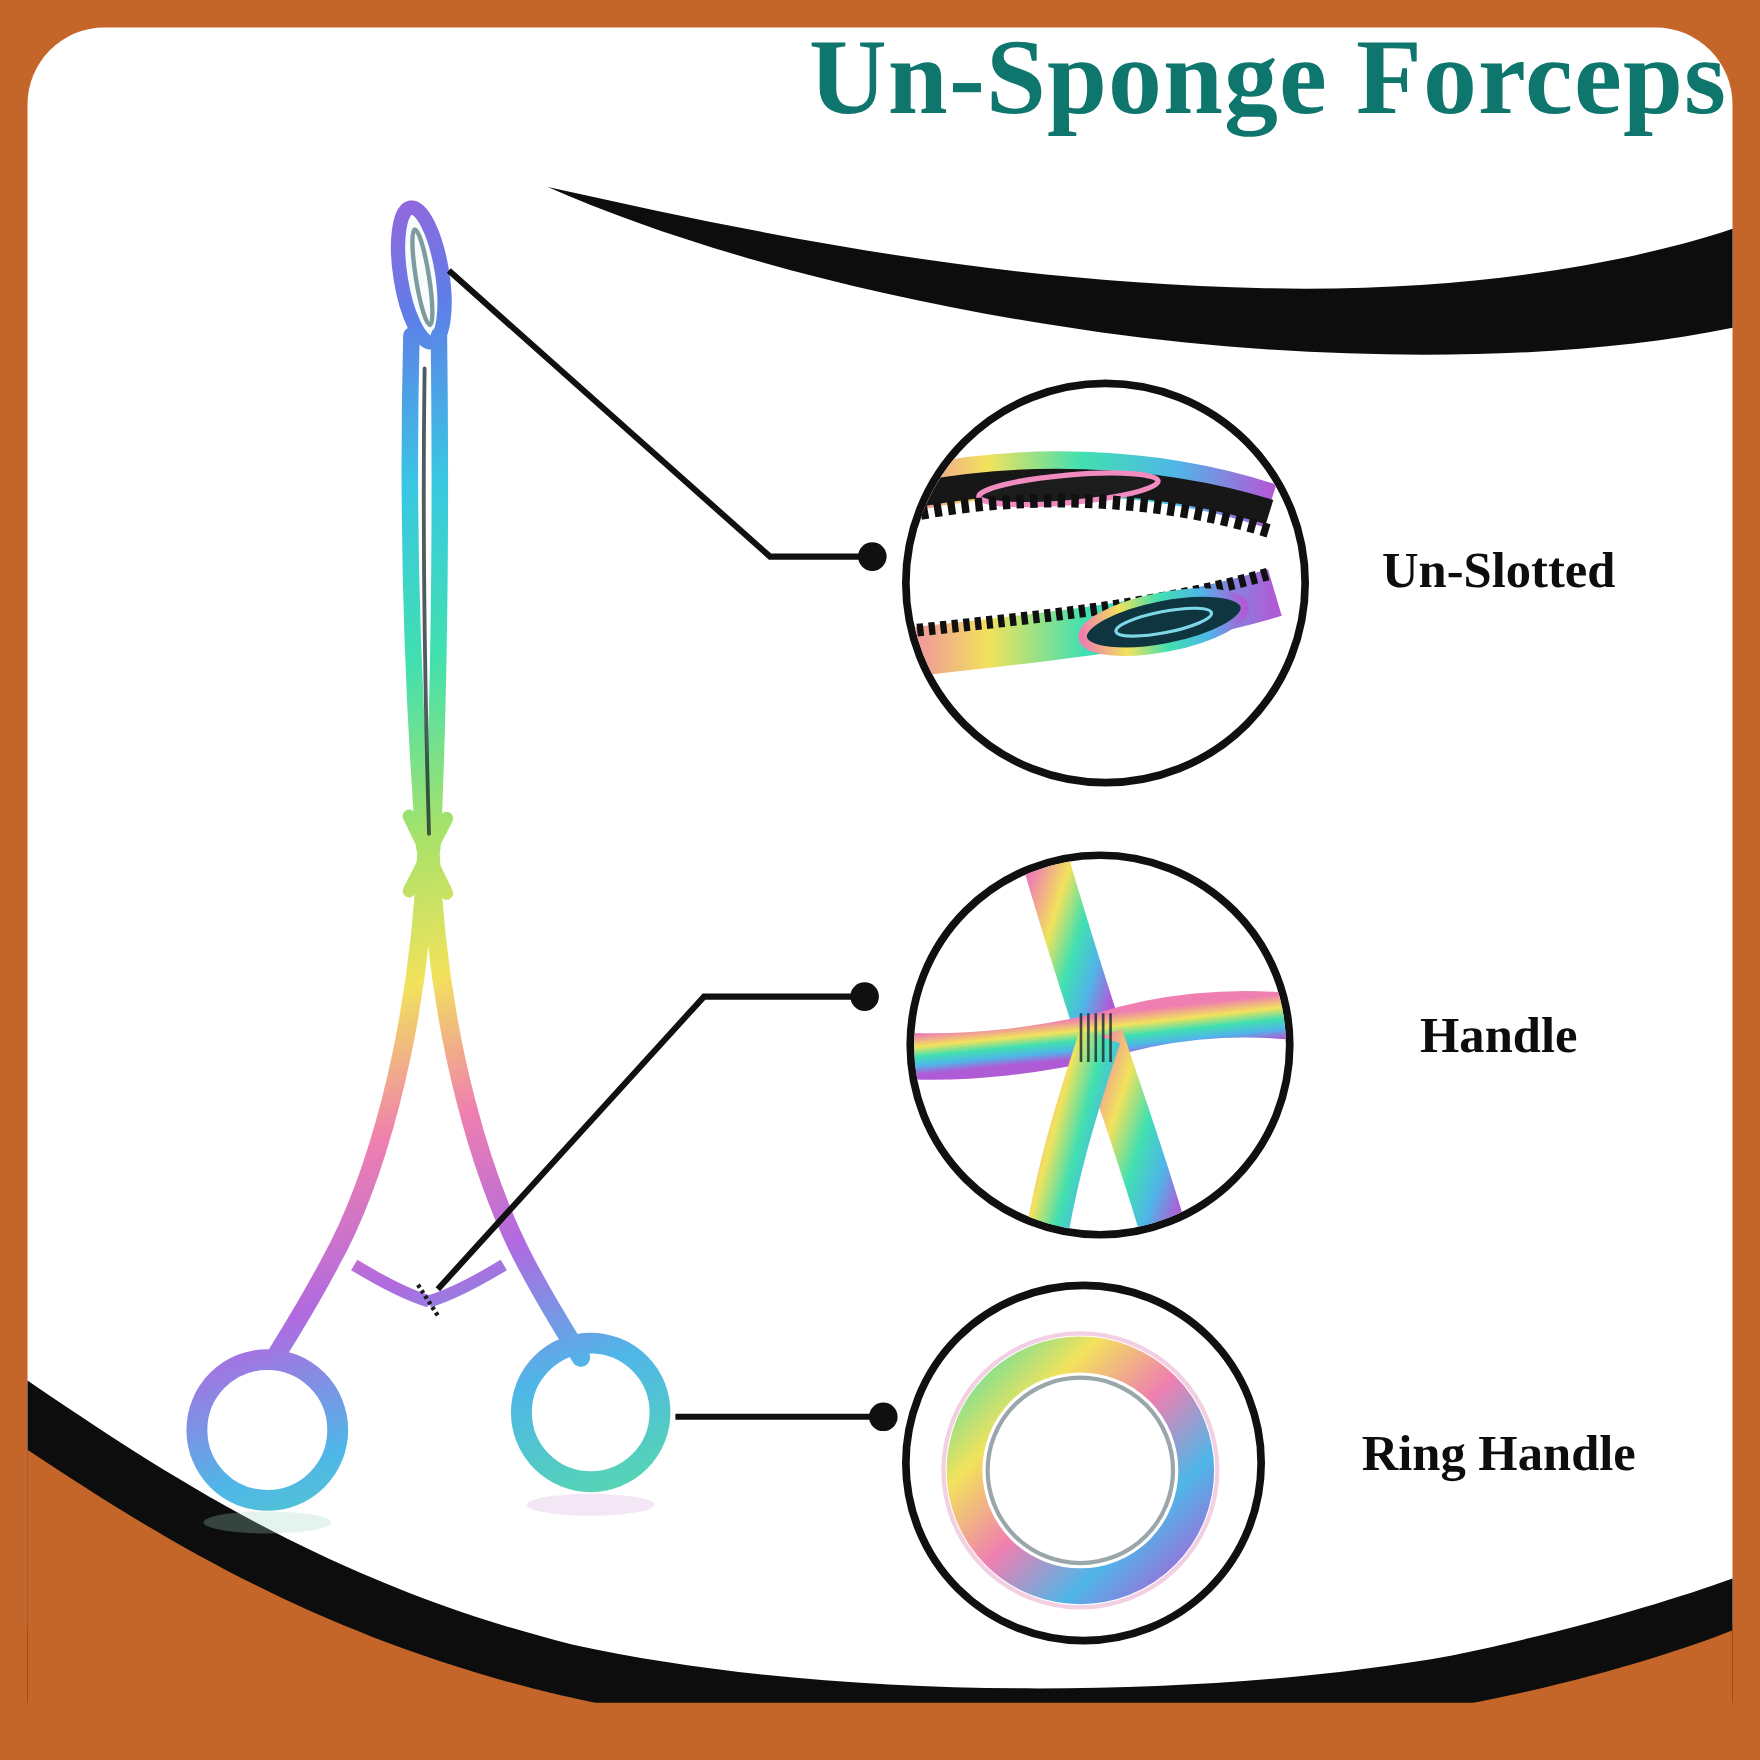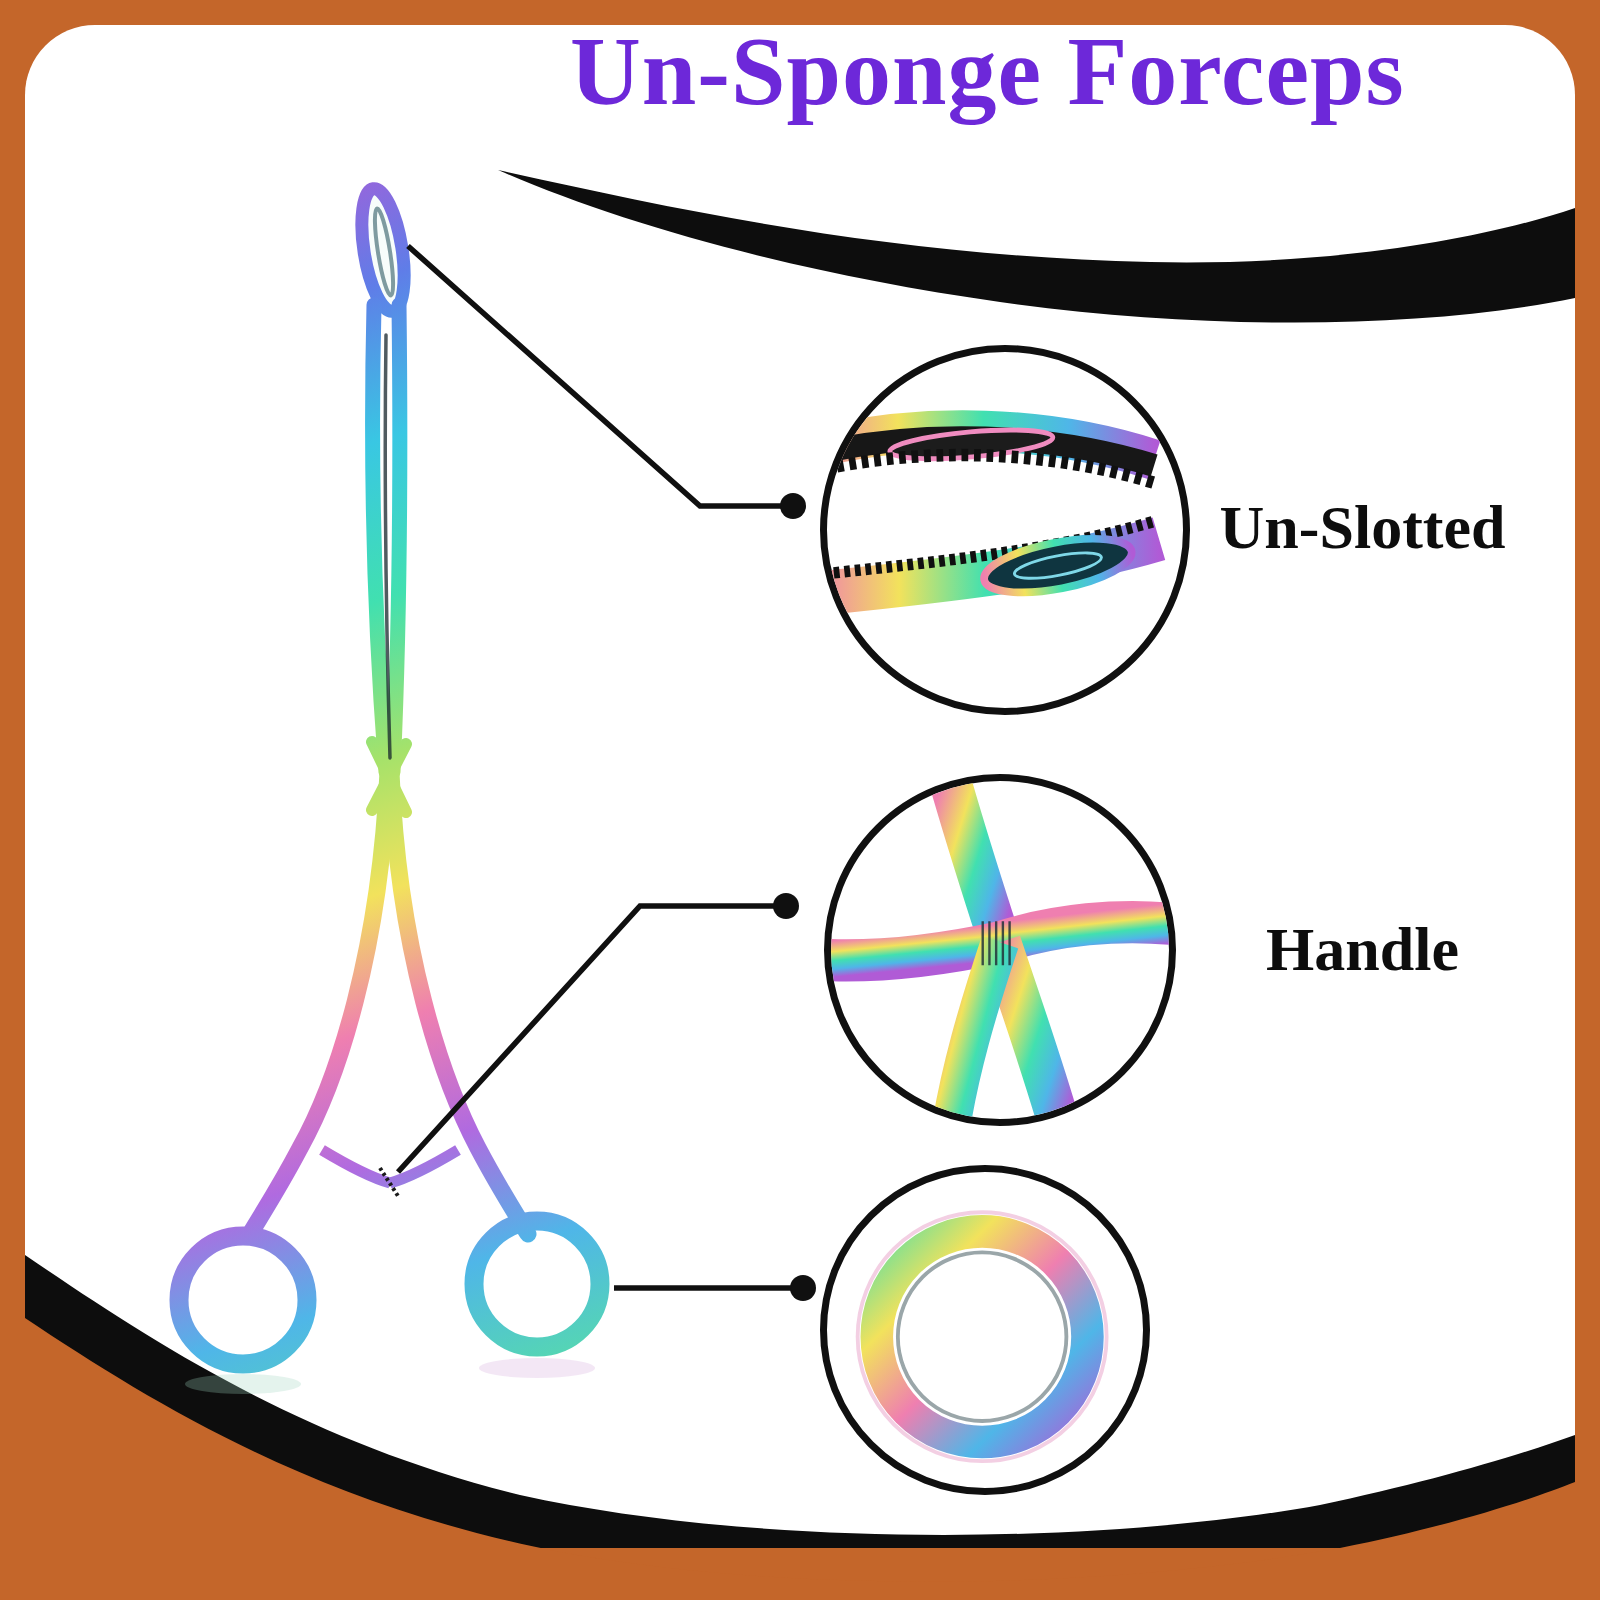--- a/index.html
+++ b/index.html
@@ -1,24 +1,24 @@
 <!DOCTYPE html>
 <html><head>
 <meta charset="utf-8">
 <style>
   html,body{margin:0;padding:0;}
   body{background:#6e6e6e;font-family:"Liberation Serif",serif;}
   .canvas{position:relative;width:1600px;height:1600px;overflow:hidden;background:#ffffff;}
   .abs{position:absolute;top:0;left:0;}
-  .title{position:absolute;left:570px;top:20px;width:1000px;text-align:left;color:#6d28d9;
+  .title{position:absolute;left:570px;top:20px;width:1000px;text-align:right;color:#0f766e;
          font-weight:bold;font-size:98px;line-height:1.06;letter-spacing:1px;}
   .callout{position:absolute;background:#ffffff;border:7px solid #101010;border-radius:50%;
            overflow:hidden;box-sizing:border-box;}
   .callout svg{display:block;}
-  .callout-label{position:absolute;left:1165px;width:395px;text-align:center;font-size:62px;
+  .callout-label{position:absolute;left:1165px;width:395px;text-align:center;font-size:46px;
                  font-weight:bold;color:#0d0d0d;}
   .logo{position:absolute;left:85px;top:20px;width:260px;height:260px;}
 </style>
 </head>
 <body>
 
 <div class="canvas">
 
   <svg class="abs" width="1600" height="1600" viewBox="0 0 1600 1600">
     <rect width="1600" height="1600" fill="#c4662a"></rect>
@@ -144,19 +144,20 @@
         </linearGradient>
       </defs>
       <circle cx="162" cy="172" r="130" stroke="#e8a0c8" stroke-opacity="0.5" stroke-width="4" fill="none"></circle>
       <circle cx="162" cy="172" r="110" stroke="url(#cgC)" stroke-width="34" fill="none"></circle>
       <circle cx="162" cy="172" r="88" stroke="#1e3a40" stroke-opacity="0.45" stroke-width="4" fill="none"></circle>
     </svg>
   </div>
 
   <div class="callout-label" style="top:492px;">Un-Slotted</div>
   <div class="callout-label" style="top:914px;">Handle</div>
+  <div class="callout-label" style="top:1294px;">Ring Handle</div>
 
 
   <div class="title">
     <div>Un-Sponge Forceps</div>
   </div>
 
 </div>
 
 </body></html>

